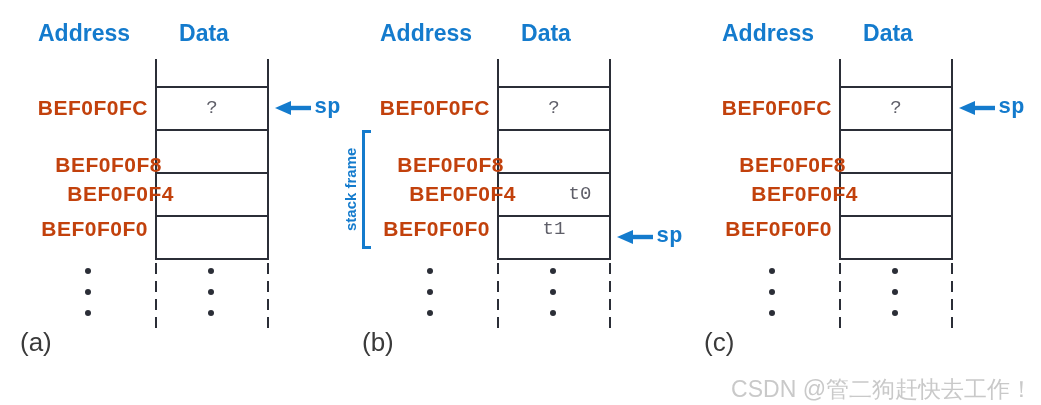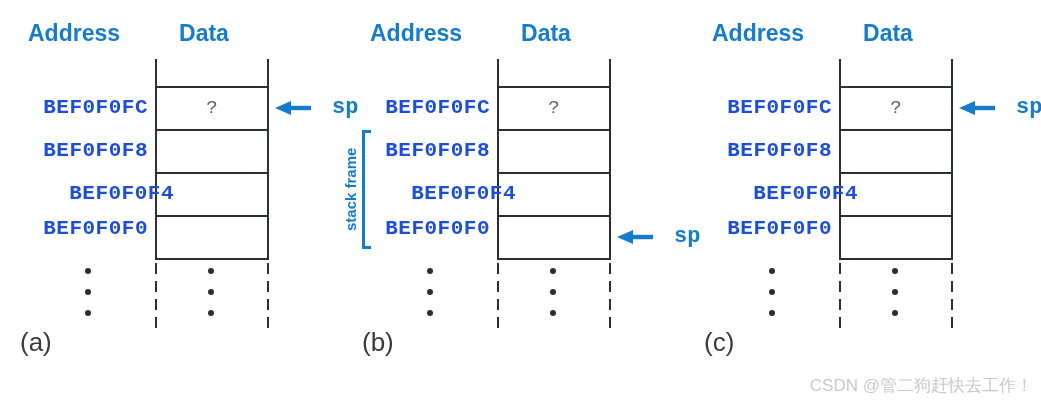--- a/index.html
+++ b/index.html
@@ -8,50 +8,50 @@
     font-family:"Liberation Sans", sans-serif; overflow:hidden;
   }
   .panel { position:absolute; top:0; width:357px; height:405px; }
   #panel-a { left:0; }
   #panel-b { left:342px; }
   #panel-c { left:684px; }
 
   
   .hdr { position:absolute; top:19px; height:28px; line-height:28px;
          font-size:23px; font-weight:bold; color:#147bcd; text-align:center; }
-  .hdr-address { left:2px; width:144px; }
+  .hdr-address { left:12px; width:144px; }
   .hdr-data    { left:147px; width:114px; }
 
   
   .line { position:absolute; background:#2b2e37; }
   .vline { width:2px; top:59px; height:201px; }
   .vline-l { left:155px; }
   .vline-r { left:267px; }
   .hline { height:2px; left:155px; width:114px; }
   .hline-0 { top:86px; } .hline-1 { top:129px; } .hline-2 { top:172px; }
   .hline-3 { top:215px; } .hline-4 { top:258px; }
 
   
   .dash { position:absolute; width:2px; top:263px; height:70px;
           background:repeating-linear-gradient(to bottom, #2b2e37 0px, #2b2e37 11px, transparent 11px, transparent 18px); }
   .dash-l { left:155px; } .dash-r { left:267px; }
 
   
   .addr { position:absolute; left:0; width:148px; height:26px; line-height:26px;
-          text-align:right; font-family:Liberation Mono, monospace;
-          font-weight:bold; font-size:21px; letter-spacing:0.5px; color:#1d4ed8; }
-  .row-0 { top:95px; } .row-1 { top:138px; } .row-2 { top:181px;padding-left:26px; } .row-3 { top:216px; }
+          text-align:right; font-family:Liberation Sans, sans-serif;
+          font-weight:bold; font-size:21px; letter-spacing:0.5px; color:#c2410c; }
+  .row-0 { top:95px; } .row-1 { top:152px;padding-left:14px; } .row-2 { top:181px;padding-left:26px; } .row-3 { top:216px; }
 
   
   .val { position:absolute; left:157px; width:110px; height:26px; line-height:26px;
          text-align:center; font-family:"Liberation Mono", monospace;
          font-size:19px; color:#5e5e68; }
 
   
-  .sp { position:absolute; left:275px; height:26px; display:flex; align-items:center; gap:21px; }
+  .sp { position:absolute; left:275px; height:26px; display:flex; align-items:center; gap:3px; }
   .sp-row-0 { top:95px; } .sp-row-3 { top:224px; }
   .sp-label { font-family:"Liberation Mono", monospace; font-weight:bold;
               font-size:22px; color:#147bcd; line-height:26px; }
 
   
   .dots { position:absolute; top:268px; display:flex; flex-direction:column; gap:15px; }
   .dots-addr { left:85px; } .dots-data { left:208px; }
   .dot { width:6px; height:6px; border-radius:50%; background:#2b2e37; }
 
   
@@ -59,21 +59,21 @@
 
   
   .bracket { position:absolute; left:20px; top:130px; width:9px; height:119px;
              box-sizing:border-box; border-left:3px solid #147bcd;
              border-top:3px solid #147bcd; border-bottom:3px solid #147bcd; }
   .stack-frame-label { position:absolute; left:0; top:130px; width:17px; height:119px;
              writing-mode:vertical-rl; transform:rotate(180deg); text-align:center;
              font-size:15px; font-weight:bold; color:#147bcd; }
 
   
-  .watermark { position:absolute; right:8px; top:374px; font-size:17px;
+  .watermark { position:absolute; right:8px; top:374px; font-size:23px;
                color:#c9c9c9; text-shadow:1px 1px 0 #ffffff; }
 </style>
 </head>
 <body>
 
 <div id="canvas">
 
   <div class="panel" id="panel-a">
     <div class="hdr hdr-address">Address</div>
     <div class="hdr hdr-data">Data</div>
@@ -136,20 +136,22 @@
 
     <div class="stack-frame-label">stack frame</div>
     <div class="bracket"></div>
 
     <div class="addr row-0">BEF0F0FC</div>
     <div class="addr row-1">BEF0F0F8</div>
     <div class="addr row-2">BEF0F0F4</div>
     <div class="addr row-3">BEF0F0F0</div>
 
     <div class="val row-0">?</div>
+    <div class="val row-2">t0</div>
+    <div class="val row-3">t1</div>
 
     <div class="sp sp-row-3">
       <svg width="36" height="18" viewBox="0 0 36 18">
         <polygon points="0,9 16,2 16,16" fill="#147bcd"></polygon>
         <rect x="13" y="6.8" width="23" height="4.4" fill="#147bcd"></rect>
       </svg>
       <span class="sp-label">sp</span>
     </div>
 
     <div class="dots dots-addr">

